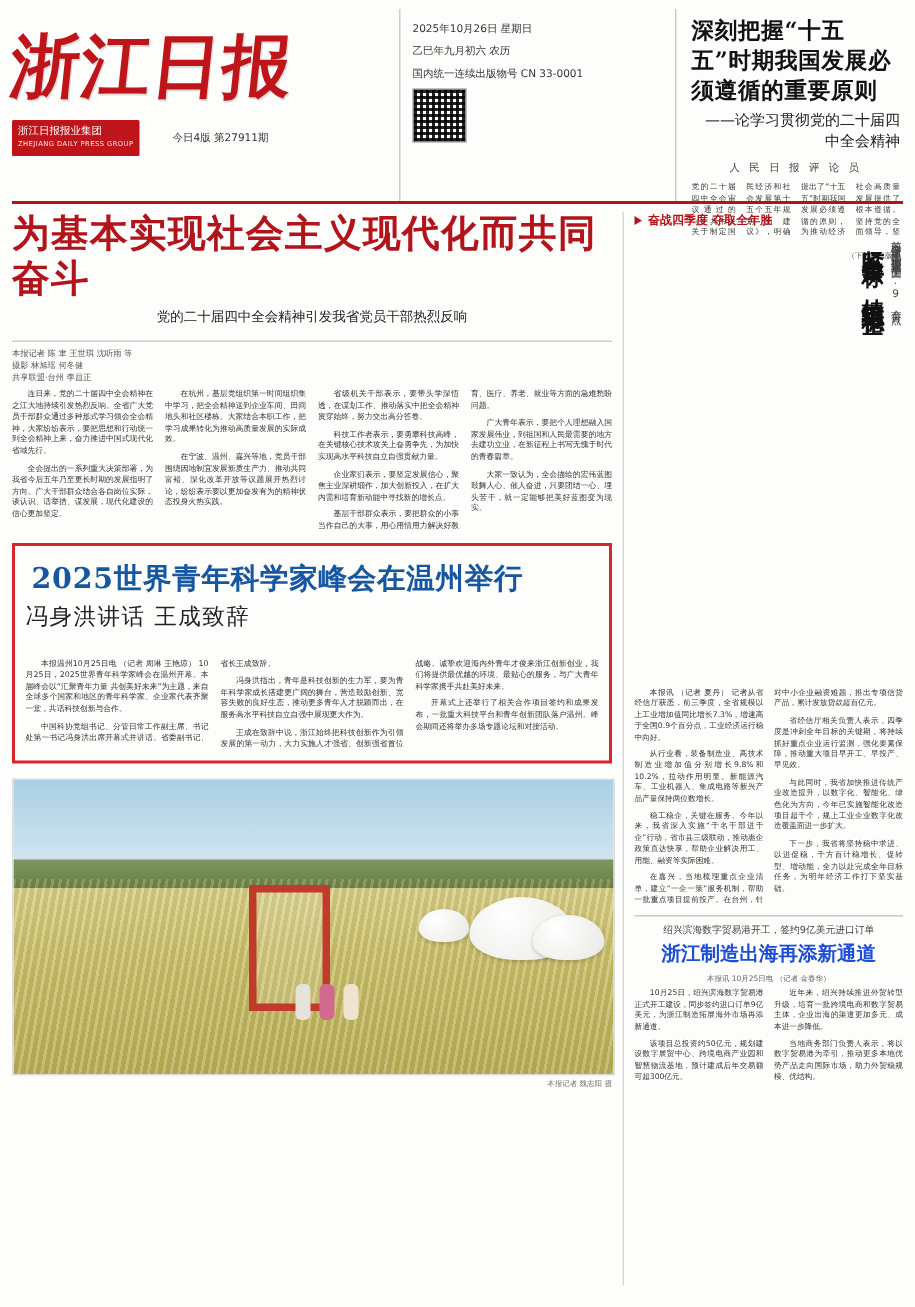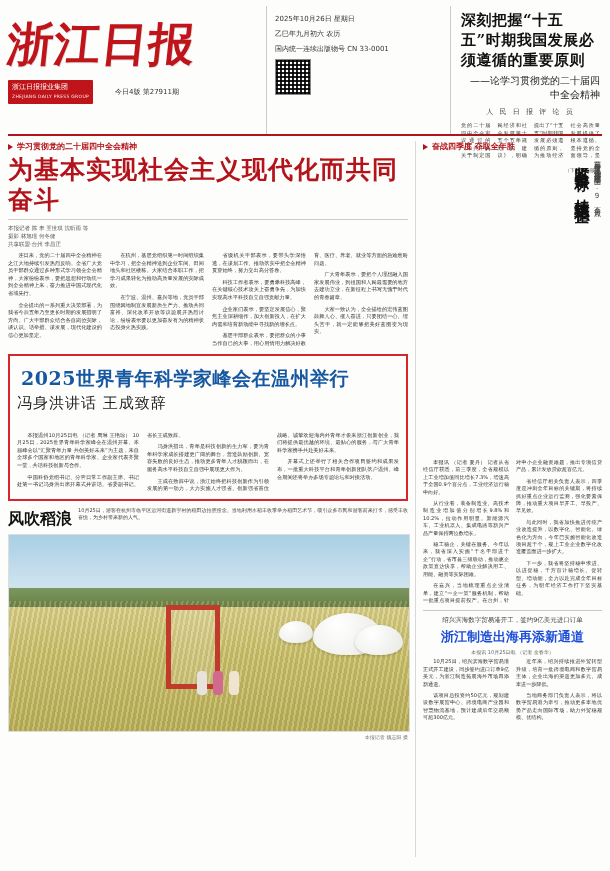--- a/index.html
+++ b/index.html
@@ -158,26 +158,23 @@
       <div class="head-byline">人 民 日 报 评 论 员</div>
       <div class="head-body">党的二十届四中全会审议通过的《中共中央关于制定国民经济和社会发展第十五个五年规划的建议》，明确提出了“十五五”时期我国发展必须遵循的原则，为推动经济社会高质量发展提供了根本遵循。坚持党的全面领导，坚持人民至上，坚持高质量发展，坚持全面深化改革，坚持有效市场和有为政府更好结合，坚持统筹发展和安全，这些重要原则是我们党在长期实践中形成的宝贵经验，必须长期坚持并不断丰富发展。各地区各部门要深入学习领会，把思想和行动统一到全会精神上来，把党中央决策部署落到实处，奋力开创社会主义现代化建设新局面，以实际行动迎接新征程上的各项考验，不断谱写中国式现代化新篇章。</div>
       <div class="head-credit">（下转第二版）</div>
     </div>
   </div>
 
   <div class="body-grid">
 
     <div class="col-main">
 
-      <div class="kicker">
-        <span class="tri"></span>
-        <span>学习贯彻党的二十届四中全会精神</span>
-      </div>
 
       <div class="lead-title">为基本实现社会主义现代化而共同奋斗</div>
+      <div class="lead-sub">党的二十届四中全会精神引发我省党员干部热烈反响</div>
       <hr class="rule">
       <div class="lead-meta" style="white-space:pre-line">本报记者 陈 聿 王世琪 沈听雨 等
 摄影 林旭瑶 何冬健
 共享联盟·台州 李昌正</div>
 
       <div class="cols4">
         <p>连日来，党的二十届四中全会精神在之江大地持续引发热烈反响。全省广大党员干部群众通过多种形式学习领会全会精神，大家纷纷表示，要把思想和行动统一到全会精神上来，奋力推进中国式现代化省域先行。</p>
         <p>全会提出的一系列重大决策部署，为我省今后五年乃至更长时期的发展指明了方向。广大干部群众结合各自岗位实际，谈认识、话举措、谋发展，现代化建设的信心更加坚定。</p>
         <p>在杭州，基层党组织第一时间组织集中学习，把全会精神送到企业车间、田间地头和社区楼栋。大家结合本职工作，把学习成果转化为推动高质量发展的实际成效。</p>
         <p>在宁波、温州、嘉兴等地，党员干部围绕因地制宜发展新质生产力、推动共同富裕、深化改革开放等议题展开热烈讨论，纷纷表示要以更加奋发有为的精神状态投身火热实践。</p>
@@ -195,24 +192,20 @@
         <div class="cols3">
           <p>本报温州10月25日电 （记者 周琳 王艳琼） 10月25日，2025世界青年科学家峰会在温州开幕。本届峰会以“汇聚青年力量 共创美好未来”为主题，来自全球多个国家和地区的青年科学家、企业家代表齐聚一堂，共话科技创新与合作。</p>
           <p>中国科协党组书记、分管日常工作副主席、书记处第一书记冯身洪出席开幕式并讲话。省委副书记、省长王成致辞。</p>
           <p>冯身洪指出，青年是科技创新的生力军，要为青年科学家成长搭建更广阔的舞台，营造鼓励创新、宽容失败的良好生态，推动更多青年人才脱颖而出，在服务高水平科技自立自强中展现更大作为。</p>
           <p>王成在致辞中说，浙江始终把科技创新作为引领发展的第一动力，大力实施人才强省、创新强省首位战略。诚挚欢迎海内外青年才俊来浙江创新创业，我们将提供最优越的环境、最贴心的服务，与广大青年科学家携手共赴美好未来。</p>
           <p>开幕式上还举行了相关合作项目签约和成果发布，一批重大科技平台和青年创新团队落户温州。峰会期间还将举办多场专题论坛和对接活动。</p>
         </div>
       </div>
 
       <div class="photo-wrap">
-        <div class="photo-head">
-          <div class="photo-title">风吹稻浪</div>
-          <div class="photo-cap">10月25日，游客在杭州市临平区运河街道新宇村的稻田边拍照留念。当地利用水稻丰收季举办稻田艺术节，吸引众多市民和游客前来打卡，感受丰收喜悦，为乡村带来新的人气。</div>
-        </div>
         <div class="photo">
           <div class="tree-line"></div>
           <div class="field-texture"></div>
           <div class="dome d3"></div>
           <div class="dome d1"></div>
           <div class="dome d2"></div>
           <div class="frame"></div>
           <div class="kid k1"></div>
           <div class="kid k2"></div>
           <div class="kid k3"></div>

